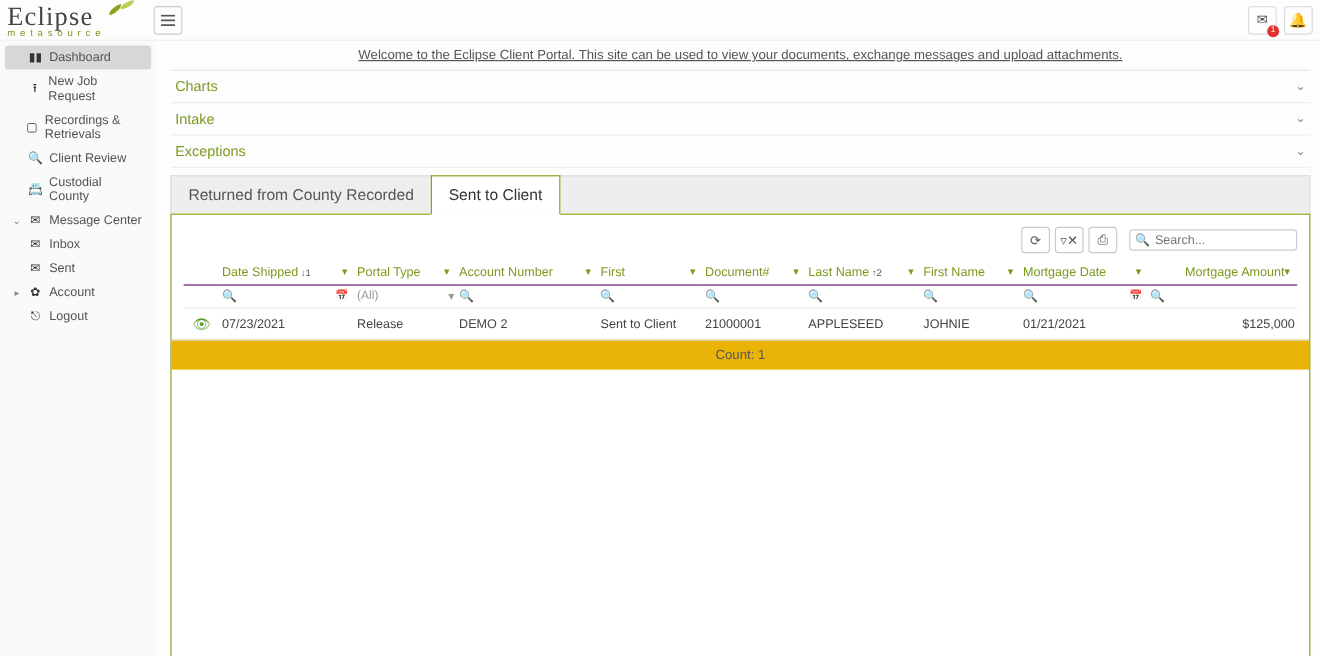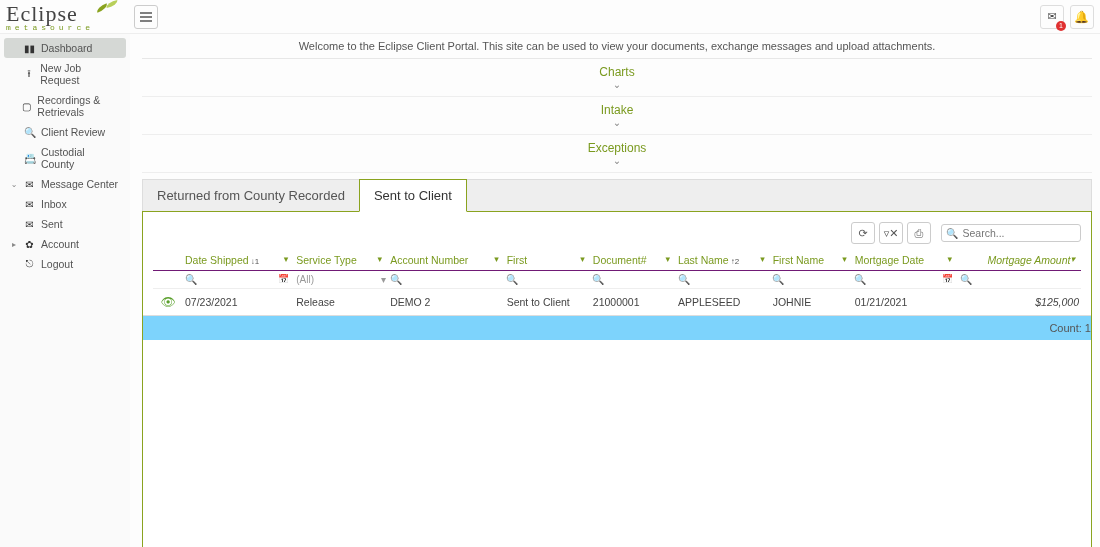--- a/index.html
+++ b/index.html
@@ -1,60 +1,60 @@
 <!DOCTYPE html>
 <html><head>
 <meta charset="utf-8">
 <style>
   * { box-sizing: border-box; margin: 0; padding: 0; font-family: Arial, Helvetica, sans-serif; }
   body { background: #fdfdfd; font-size: 11px; color: #555; width:1100px; }
   .topbar { height:34px; display:flex; align-items:center; padding:0 6px; border-bottom:1px solid #eee;}
   .logo { font-size:20px; letter-spacing:1px; color:#888; display:flex; align-items:flex-start;}
   .logo .big { font-family: Georgia, serif; font-size:22px; color:#444;}
-  .logo .sub { font-size:8px; color:#7a9a1f; letter-spacing:4px; margin-top:-4px;font-family:Liberation Mono, monospace;}
+  .logo .sub { font-size:8px; color:#7a9a1f; letter-spacing:4px; margin-top:-4px;}
   .leaf { width:28px; height:18px; margin-left:2px; position:relative;}
   .leaf::before, .leaf::after { content:""; position:absolute; width:12px; height:6px; background:#8aa31f; border-radius:100% 0; }
   .leaf::before { top:4px; left:0; transform:rotate(-20deg);}
   .leaf::after { top:0; left:10px; transform:rotate(-10deg); background:#b8cf5a;}
   .hamburger { width:24px; height:24px; border:1px solid #ccc; border-radius:3px; display:flex; align-items:center; justify-content:center; margin-left:10px; cursor:pointer;}
   .top-right { margin-left:auto; display:flex; align-items:center; gap:6px;}
   .icon-btn { width:24px; height:24px; border:1px solid #ddd; border-radius:3px; display:flex; align-items:center; justify-content:center; position:relative; color:#444; cursor:pointer;}
   .badge { position:absolute; bottom:-3px; right:-3px; background:#e03131; color:#fff; font-size:7px; width:10px; height:10px; border-radius:50%; display:flex; align-items:center; justify-content:center;}
   .container { display:flex; height:513px;}
   .sidebar { width:130px; padding:4px 0; background:#fafafa;}
   .side-item { padding:4px 6px; display:flex; align-items:center; gap:6px; cursor:pointer; color:#535353; font-size:10.5px; border-radius:3px; margin:0 4px;}
   .side-item.active { background:#d5d8d5;}
   .side-sub { padding-left:20px;}
   .side-caret { width:8px; text-align:center; color:#888; font-size:8px;}
   .si-icon { width:11px; text-align:center; font-size:10px; color:#333;}
   .main { flex:1; padding:0 8px 0 12px; position:relative; overflow:hidden;}
-  .welcome { text-align:center; font-size:11px; color:#555; padding:6px 0;}
+  .welcome { text-align:center; font-size:11px; color:#555; padding:6px 0;text-decoration:underline;}
   hr.thin { border:none; border-top:1px solid #e7e7e7;}
-  .section-head { display:flex; align-items:center; justify-content:space-between; padding:6px 4px; color:#7a9a1f; font-size:12px; border-bottom:1px solid #eee; cursor:pointer;flex-direction:column;}
+  .section-head { display:flex; align-items:center; justify-content:space-between; padding:6px 4px; color:#7a9a1f; font-size:12px; border-bottom:1px solid #eee; cursor:pointer;}
   .section-head .chev { color:#888; font-size:10px;}
   .tabs { display:flex; background:#eee; border:1px solid #ddd; border-bottom:none; margin-top:6px;}
   .tab { padding:8px 14px; font-size:13px; color:#555; border-right:1px solid #ddd; cursor:pointer;}
   .tab.active { background:#fff; border:1px solid #8aa31f; border-bottom:1px solid #fff; margin:-1px 0 -1px -1px; color:#333;}
   .tab-body { border:1px solid #8aa31f; padding:10px 10px 0 10px; height:376px; display:flex; flex-direction:column; background:#fff;}
   .toolbar { display:flex; justify-content:flex-end; align-items:center; gap:4px; margin-bottom:6px;}
   .tbtn { width:24px; height:22px; border:1px solid #ccc; border-radius:3px; display:flex; align-items:center; justify-content:center; font-size:11px; cursor:pointer; color:#555;}
   .search-wrap { border:1px solid #ccc; border-radius:3px; display:flex; align-items:center; padding:2px 4px; margin-left:6px; width:140px;}
   .search-wrap input { border:none; outline:none; font-size:10.5px; width:110px; background:transparent;}
   .search-wrap .sicon { font-size:10px; color:#888; margin-right:4px;}
   table.grid { width:100%; border-collapse:collapse; font-size:10.5px;}
   .grid th { text-align:left; color:#7a9a1f; font-weight:normal; padding:4px 2px; border-bottom:1px solid #701a75; position:relative;}
-  .grid th.right, .grid td.right { text-align:right;font-style:italic;}
+  .grid th.right, .grid td.right { text-align:right;}
   .th-sort { font-size:8px; color:#555; margin-left:2px;}
   .th-filter { font-size:9px; color:#7a9a1f; float:right; margin-right:4px;}
   .grid tr.filter-row td { padding:3px 2px; color:#999; border-bottom:1px solid #eee; font-size:10px;}
   .mini-search { font-size:10px; color:#aaa;}
   .mini-cal { font-size:9px; color:#888; margin-right:3px;}
   .grid tr.data-row td { padding:6px 2px; color:#444;}
   .row-eye { color:#5aa02c; font-size:12px;}
-  .grid-footer { margin-top:auto; text-align:right; padding:6px 0; color:#555; border-top:1px solid #ddd; background:#7dd3fc; margin:0 -10px;}
+  .grid-footer { margin-top:auto; text-align:center; padding:6px 0; color:#555; border-top:1px solid #ddd; background:#eab308; margin:0 -10px;}
   svg { display:block; }
 </style>
 </head>
 <body>
 
 <div class="topbar">
   <div class="logo">
     <div>
       <div class="big">Eclipse</div>
       <div class="sub">metasource</div>
@@ -168,21 +168,21 @@
           <span class="sicon">🔍</span>
           <input type="text" placeholder="Search..." style="">
         </div>
       </div>
 
       <table class="grid">
         <thead>
           <tr>
             <th style="width:30px;"></th>
             <th><span>Date Shipped</span><span class="th-sort">↓1</span><span class="th-filter">▾</span></th>
-            <th><span>Service Type</span><span class="th-filter">▾</span></th>
+            <th><span>Portal Type</span><span class="th-filter">▾</span></th>
             <th><span>Account Number</span><span class="th-filter">▾</span></th>
             <th><span>First</span><span class="th-filter">▾</span></th>
             <th><span>Document#</span><span class="th-filter">▾</span></th>
             <th><span>Last Name</span><span class="th-sort">↑2</span><span class="th-filter">▾</span></th>
             <th><span>First Name</span><span class="th-filter">▾</span></th>
             <th><span>Mortgage Date</span><span class="th-filter">▾</span></th>
             <th class="right"><span>Mortgage Amount</span><span class="th-filter">▾</span></th>
           </tr>
         </thead>
         <tbody>

